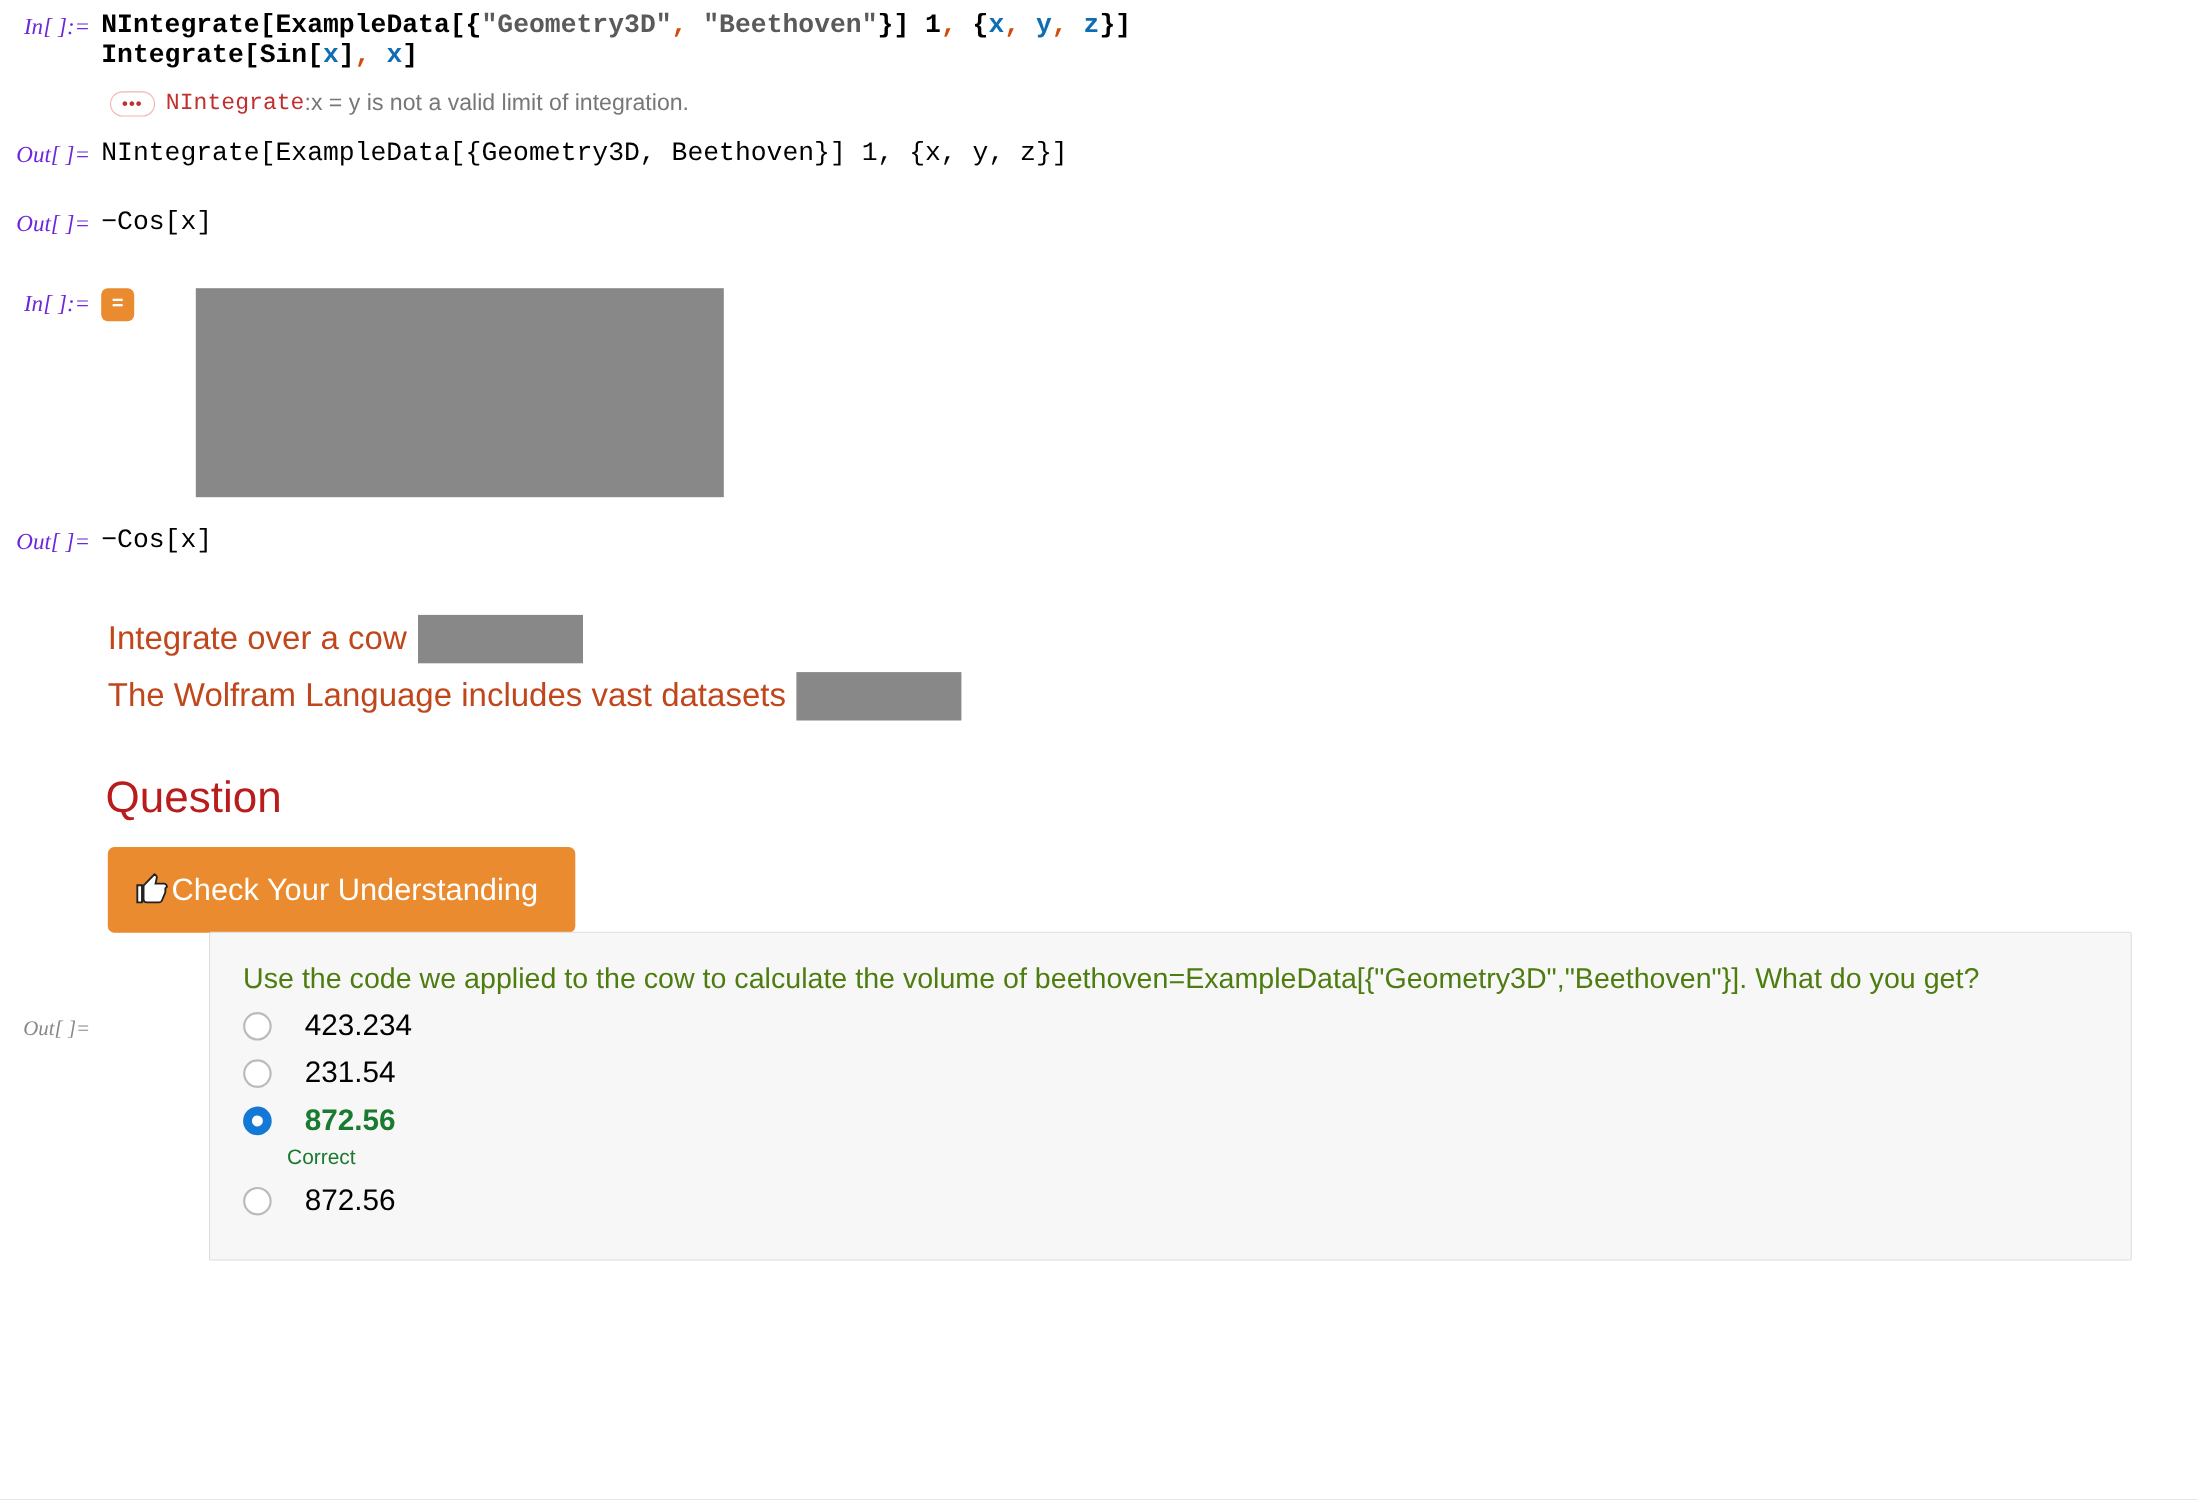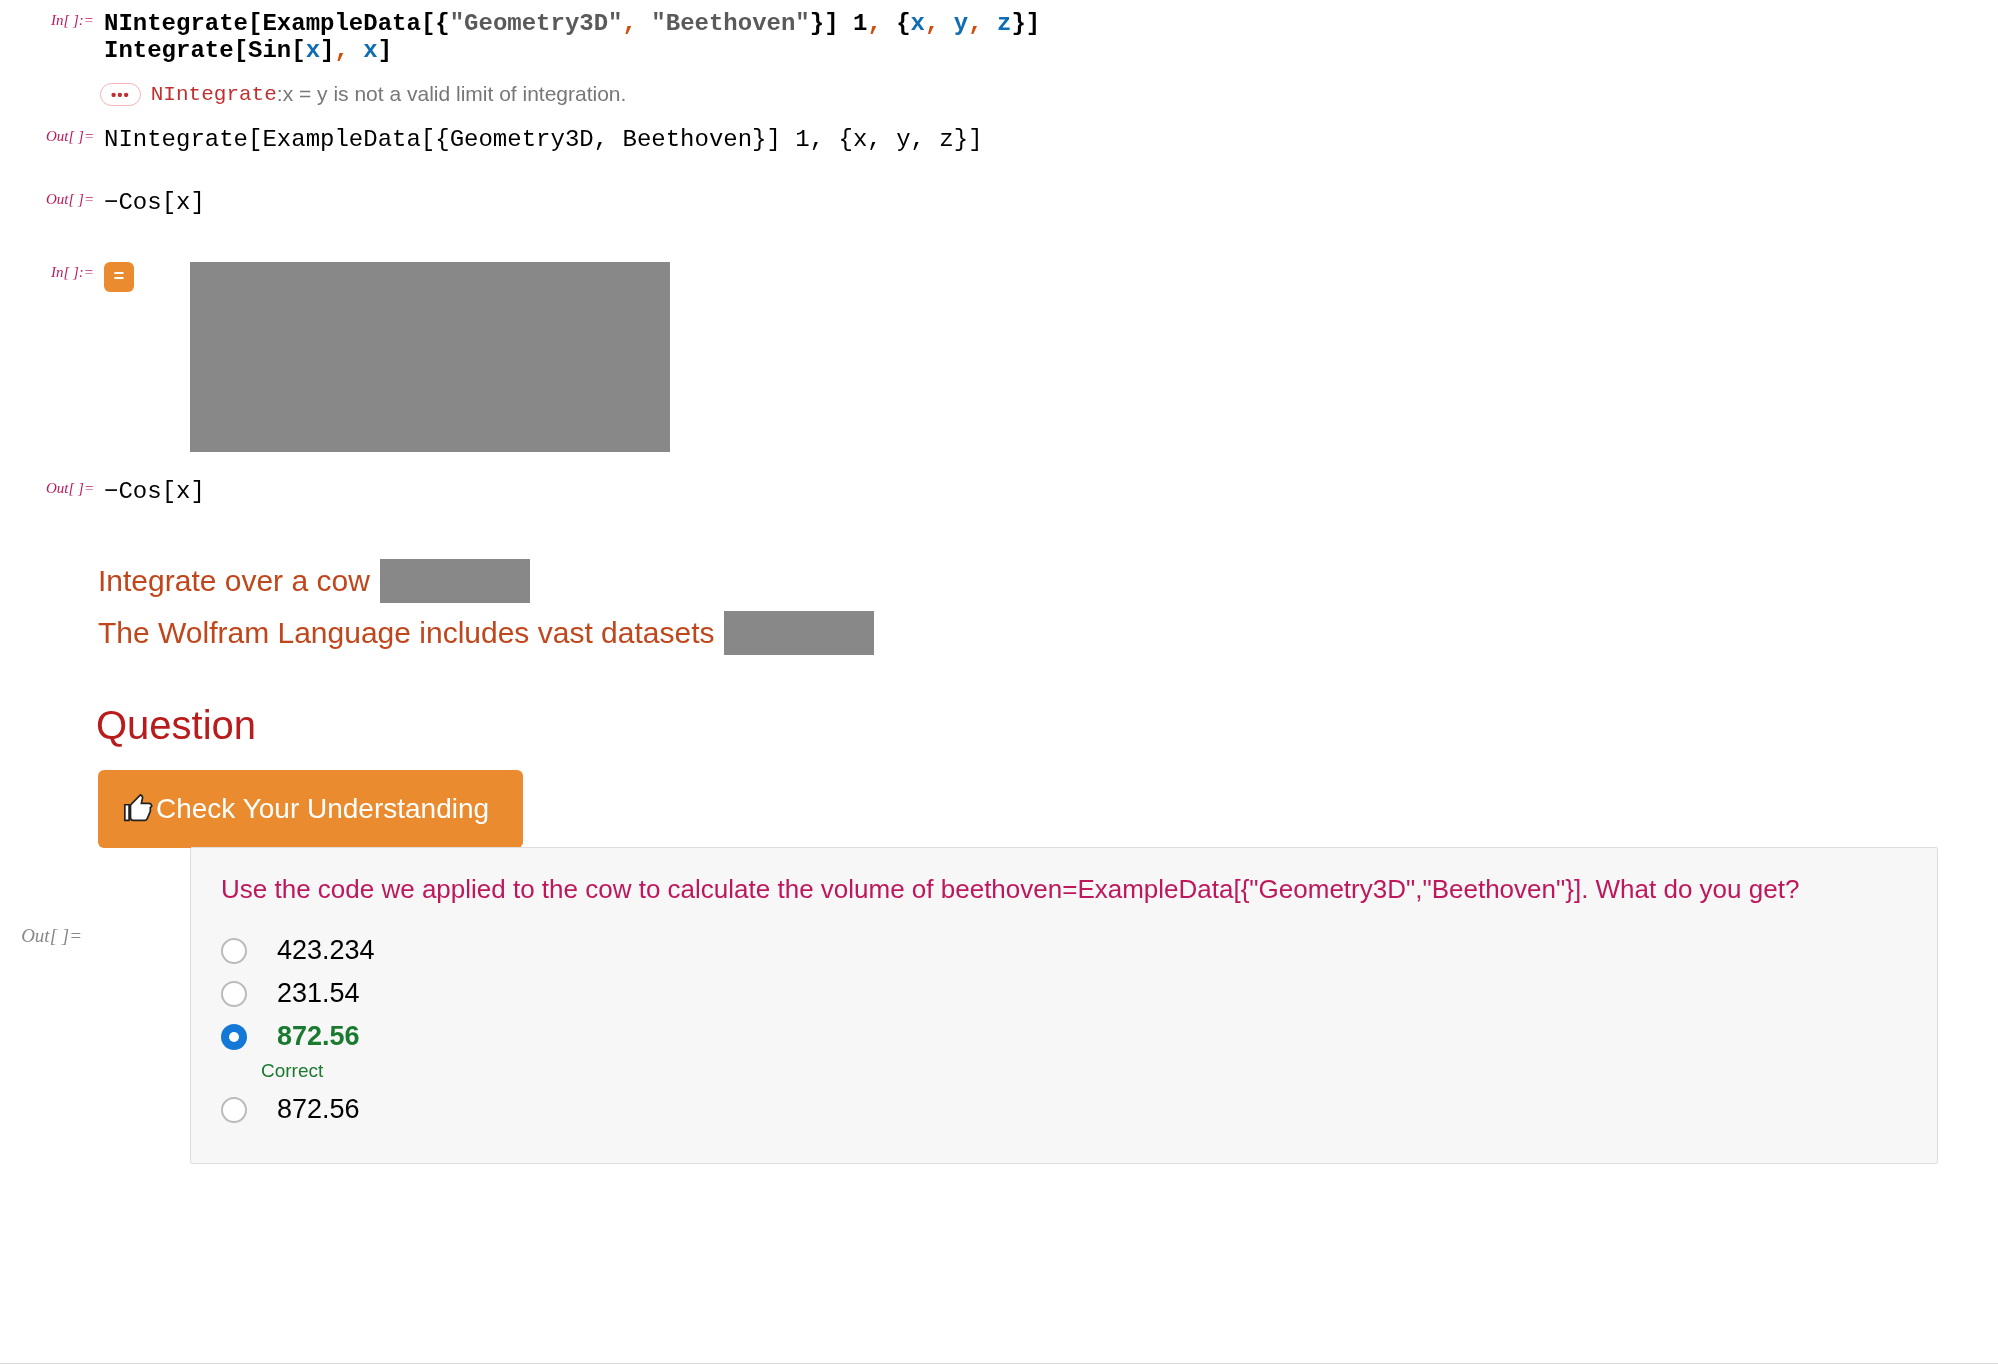--- a/index.html
+++ b/index.html
@@ -14,28 +14,28 @@
   }
   .page {
     padding: 10px 0 0 0;
   }
   .cell-row {
     display: flex;
     align-items: flex-start;
     margin-bottom: 6px;
   }
   .cell-label {
-    width: 104px;
+    width: 92px;
     flex-shrink: 0;
     text-align: right;
     padding-right: 10px;
     font-family: "Times New Roman", serif;
     font-style: italic;
-    font-size: 15px;
-    color: #be185d;
+    font-size: 21px;
+    color: #6d28d9;
     padding-top: 2px;
   }
   .cell-content {
     flex: 1;
     font-family: "Courier New", Consolas, monospace;
     font-size: 24px;
   }
   .code-bold { font-weight: bold; }
   .code-black { color: #000; }
   .code-gray { color: #5a5a5a; }
@@ -123,22 +123,22 @@
   }
   .quiz-panel {
     border: 1px solid #ddd;
     background: #f7f7f7;
     margin: 0 60px 0 98px;
     padding: 26px 30px 30px 30px;
     border-radius: 2px;
   }
   .quiz-q {
     font-size: 26px;
-    color: #be185d;
-    margin-bottom: 26px;
+    color: #4d7c0f;
+    margin-bottom: 8px;
   }
   .quiz-opt {
     display: flex;
     align-items: center;
     gap: 30px;
     font-size: 27px;
     margin: 4px 0;
     padding: 4px 0;
     cursor: pointer;
   }

